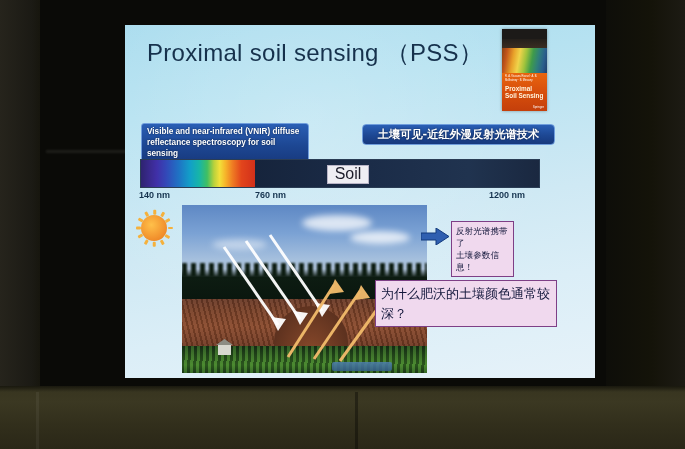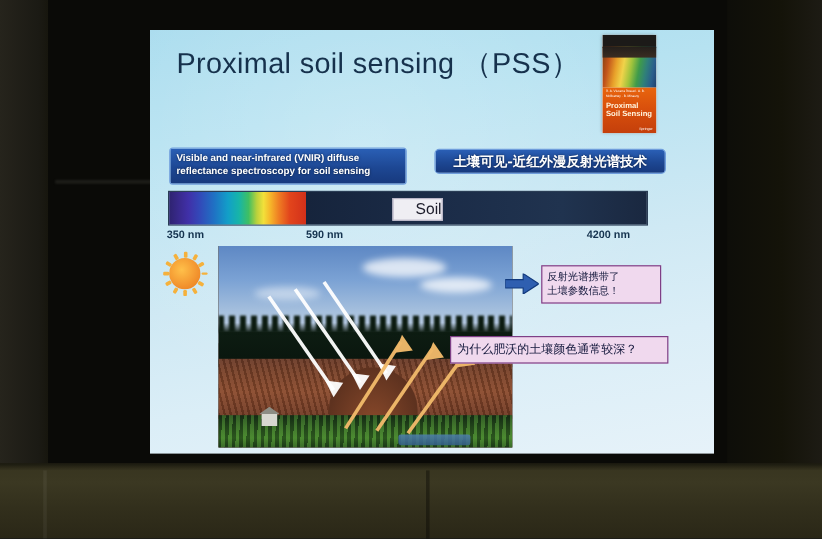--- a/index.html
+++ b/index.html
@@ -2,21 +2,21 @@
 <html><head>
 <meta charset="utf-8">
 <style>
   html,body{margin:0;padding:0;background:#0b0b08;}
   body{
     width:685px;height:449px;overflow:hidden;position:relative;
     font-family:"Liberation Sans","DejaVu Sans",sans-serif;
   }
 
   
-  #room{position:absolute;inset:0;background:#0f172a;}
+  #room{position:absolute;inset:0;background:#fdba74;}
   .wall-left{position:absolute;left:0;top:0;width:46px;height:392px;
     background:linear-gradient(90deg,#26241c 0%,#1b1a14 70%,#141309 100%);}
   .wall-right{position:absolute;left:600px;top:0;width:85px;height:392px;
     background:linear-gradient(90deg,#0d0d09 0%,#141309 60%,#1d1b14 100%);}
   .screen-frame{position:absolute;left:40px;top:0;width:566px;height:392px;
     background:#0a0a07;}
   .screen-frame:after{content:"";position:absolute;left:6px;top:150px;width:170px;height:3px;
     background:rgba(120,120,110,.18);filter:blur(1px);}
   .desk{position:absolute;left:0;top:386px;width:685px;height:63px;
     background:linear-gradient(180deg,#37341f 0%,#3b3822 25%,#322f1c 60%,#2a2717 100%);}
@@ -53,21 +53,21 @@
     background:linear-gradient(180deg,#241f1b,#3a2d22);}
   .book-lower{position:absolute;left:0;top:44px;width:100%;height:38px;
     background:linear-gradient(180deg,#e8650e 0%,#d9500c 45%,#c43f0b 100%);}
   .book-authors{position:absolute;left:3px;top:46px;right:2px;font-size:2.6px;color:#fff;line-height:1.5;}
   .book-title{position:absolute;left:3px;top:56px;right:2px;
     font-size:6.4px;line-height:1.12;color:#fff4dd;font-weight:bold;}
   .book-pub{position:absolute;right:3px;bottom:2px;font-size:3px;color:#fff;}
 
   
   .banner-en{
-    position:absolute;left:16px;top:98px;width:198px;
+    position:absolute;left:16px;top:98px;width:168px;
     background:linear-gradient(180deg,#2a5fb5 0%,#1d4793 55%,#17397d 100%);
     border:1px solid #6f9ddc;border-radius:3px;
     padding:3px 5px 4px 5px;box-sizing:border-box;
     color:#ffffff;font-size:8.2px;font-weight:bold;line-height:1.32;
     text-shadow:0 0 2px rgba(0,0,0,.6);
   }
   .banner-cn{
     position:absolute;left:237px;top:99px;width:193px;height:21px;
     background:linear-gradient(180deg,#2a5fb5 0%,#1d4793 55%,#17397d 100%);
     border:1px solid #6f9ddc;border-radius:4px;box-sizing:border-box;
@@ -121,32 +121,32 @@
 
   .sun{position:absolute;left:16px;top:190px;width:26px;height:26px;border-radius:50%;
     background:radial-gradient(circle at 40% 38%,#ffc04a,#f08c2a 70%,#e07a1e 100%);}
   .ray{position:absolute;background:#f5b13c;border-radius:1px;}
 
   .arrow-svg{position:absolute;left:57px;top:180px;width:245px;height:168px;}
 
   .soil-label{
     position:absolute;left:202px;top:140px;width:40px;height:17px;
     background:#efeef3;border:1px solid #b8b4c6;
-    font-size:13px;color:#1c1c2a;text-align:right;line-height:15px;
+    font-size:16px;color:#1c1c2a;text-align:center;line-height:15px;
   }
 
   
   .cbox{
     position:absolute;background:#f0d9ee;border:1px solid #7e3f86;
     color:#14183c;font-family:"DejaVu Serif","Liberation Serif",serif;
     box-sizing:border-box;
   }
   .box-cause{left:216px;top:192px;width:78px;padding:2px 3px;font-size:7.6px;line-height:1.42;}
-  .box-result{left:326px;top:196px;width:100px;padding:3px 4px;font-size:8.6px;line-height:1.4;}
-  .box-questions{left:250px;top:255px;width:182px;padding:3px 5px;font-size:10px;line-height:1.5;}
+  .box-result{left:326px;top:196px;width:63px;padding:3px 4px;font-size:8.6px;line-height:1.4;}
+  .box-questions{left:250px;top:255px;width:182px;padding:3px 5px;font-size:13px;line-height:1.5;}
 
   .big-arrow{position:absolute;left:296px;top:203px;width:28px;height:17px;}
 </style>
 </head>
 <body>
 
 <div id="room">
   <div class="wall-left"></div>
   <div class="wall-right"></div>
   <div class="screen-frame"></div>
@@ -168,23 +168,23 @@
       <div class="book-pub">Springer</div>
     </div>
 
     <div class="banner-en">Visible and near-infrared (VNIR) diffuse reflectance spectroscopy for soil sensing</div>
     <div class="banner-cn">土壤可见-近红外漫反射光谱技术</div>
 
     <div class="spectrum-wrap">
       <div class="spectrum-vis"></div>
       <div class="spectrum-nir"></div>
     </div>
-    <div class="wl wl-350">350 nm</div>
-    <div class="wl wl-760">590 nm</div>
-    <div class="wl wl-2500">4200 nm</div>
+    <div class="wl wl-350">140 nm</div>
+    <div class="wl wl-760">760 nm</div>
+    <div class="wl wl-2500">1200 nm</div>
 
     <div class="photo">
       <div class="sky"></div>
       <div class="cloud c1"></div>
       <div class="cloud c2"></div>
       <div class="cloud c3"></div>
       <div class="treeline"></div>
       <div class="soil"></div>
       <div class="mound"></div>
       <div class="grass"></div>

